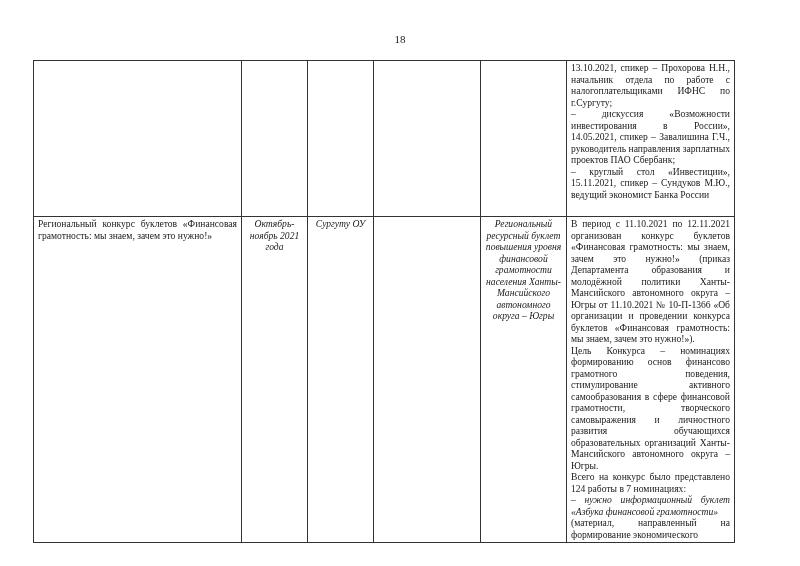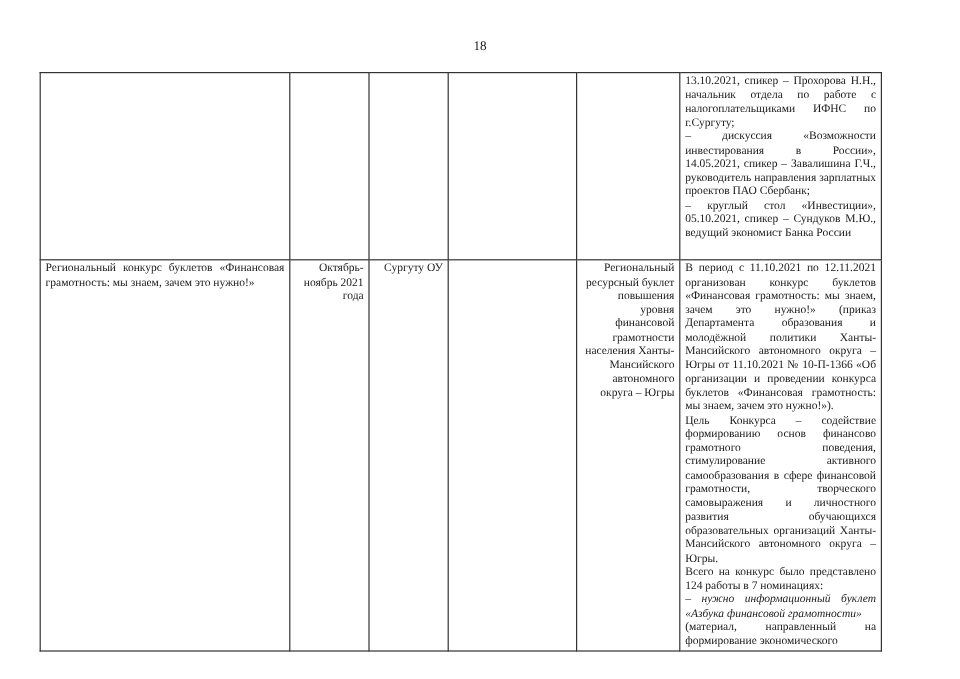--- a/index.html
+++ b/index.html
@@ -10,21 +10,21 @@
   table.doc { position: absolute; left: 33px; top: 60px; border-collapse: collapse;
               table-layout: fixed; width: 693px; }
   table.doc td { border: 1px solid #333; vertical-align: top; padding: 1px 4px;
                  font-size: 9.6px; line-height: 11.5px; }
   .c1 { width: 208px; }
   .c2 { width: 66px; }
   .c3 { width: 66px; }
   .c4 { width: 107px; }
   .c5 { width: 86px; }
   .c6 { width: 168px; }
-  .center { text-align: right; }
+  .center { text-align: center; font-style: italic; }
   .justify { text-align: justify; margin-left: 44px; }
   .row1 td { height: 153px; }
   .row2 td { height: 323px; }
   .para { display: block; text-align: justify; }
   .italic { font-style: italic; }
 </style>
 </head>
 <body>
 
 <div class="page-number">18</div>
@@ -41,31 +41,31 @@
   <tbody>
       <tr class="row1">
     <td></td>
     <td class="center"></td>
     <td></td>
     <td></td>
     <td class="center"></td>
     <td>
       <span class="para">13.10.2021, спикер – Прохорова Н.Н., начальник отдела по работе с налогоплательщиками ИФНС по г.Сургуту;</span>
       <span class="para">– дискуссия «Возможности инвестирования в России», 14.05.2021, спикер – Завалишина Г.Ч., руководитель направления зарплатных проектов ПАО Сбербанк;</span>
-      <span class="para">– круглый стол «Инвестиции», 05.10.2021, спикер – Сундуков М.Ю., ведущий экономист Банка России</span>
+      <span class="para">– круглый стол «Инвестиции», 15.11.2021, спикер – Сундуков М.Ю., ведущий экономист Банка России</span>
     </td>
   </tr>
   <tr class="row2">
     <td class="justify">Региональный конкурс буклетов «Финансовая грамотность: мы знаем, зачем это нужно!»</td>
     <td class="center">Октябрь-ноябрь 2021 года</td>
     <td class="center">Сургуту ОУ</td>
     <td></td>
     <td class="center">Региональный ресурсный буклет повышения уровня финансовой грамотности населения Ханты-Мансийского автономного округа – Югры</td>
     <td>
       <span class="para">В период с 11.10.2021 по 12.11.2021 организован конкурс буклетов «Финансовая грамотность: мы знаем, зачем это нужно!» (приказ Департамента образования и молодёжной политики Ханты-Мансийского автономного округа – Югры от 11.10.2021 № 10-П-1366 «Об организации и проведении конкурса буклетов «Финансовая грамотность: мы знаем, зачем это нужно!»).</span>
-      <span class="para">Цель Конкурса – содействие формированию основ финансово грамотного поведения, стимулирование активного самообразования в сфере финансовой грамотности, творческого самовыражения и личностного развития обучающихся образовательных организаций Ханты-Мансийского автономного округа – Югры.</span>
+      <span class="para">Цель Конкурса – номинациях формированию основ финансово грамотного поведения, стимулирование активного самообразования в сфере финансовой грамотности, творческого самовыражения и личностного развития обучающихся образовательных организаций Ханты-Мансийского автономного округа – Югры.</span>
       <span class="para">Всего на конкурс было представлено 124 работы в 7 номинациях:</span>
       <span class="para italic">– нужно информационный буклет «Азбука финансовой грамотности»</span>
       <span class="para">(материал, направленный на формирование экономического</span>
     </td>
   </tr>
 </tbody>
   </table>
 
 </body></html>

